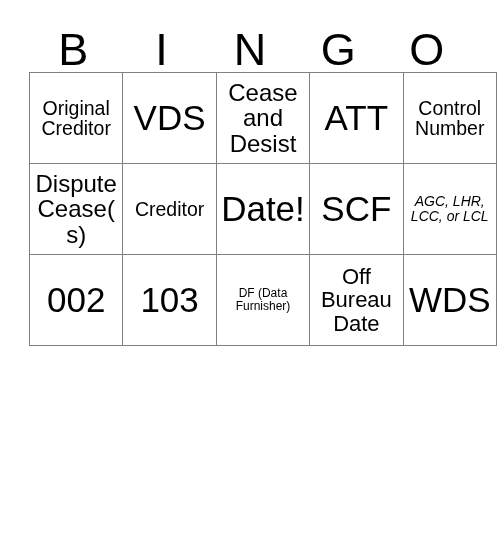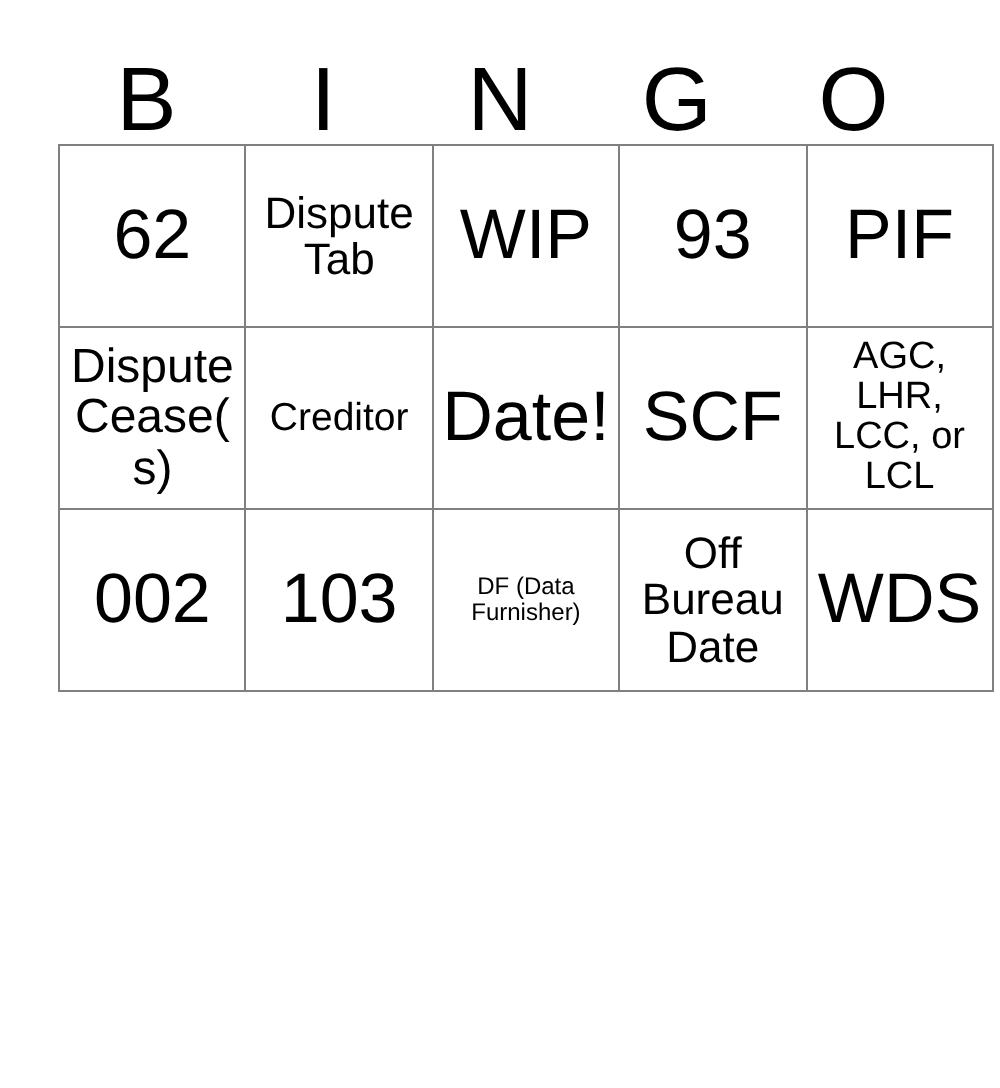--- a/index.html
+++ b/index.html
@@ -68,21 +68,21 @@
   }
 
   
   .fs-xxl span { font-size: 35px; }
   .fs-l   span { font-size: 26px; }
   .fs-m   span { font-size: 24px; }
   .fs-ms  span { font-size: 22px; }
   .fs-s   span { font-size: 19.5px; }
   .fs-xs  span { font-size: 18px; }
   .fs-xxs span { font-size: 12px; }
-  .fs-tiny span { font-size: 19px; }
+  .fs-tiny span { font-size: 14px; font-style: italic; }
 </style>
 </head>
 <body>
 
 <div class="card">
 
   <div class="header-row">
     <div class="header-cell">
       <span>B</span>
     </div>
@@ -96,34 +96,34 @@
       <span>G</span>
     </div>
     <div class="header-cell">
       <span>O</span>
     </div>
   </div>
 
   <table class="grid">
     <tbody>
       <tr>
-        <td class="fs-xxl">
-            <span>62</span>
-          </td>
-        <td class="fs-ms">
-            <span>Dispute Tab</span>
+        <td class="fs-s">
+            <span>Original Creditor</span>
           </td>
         <td class="fs-xxl">
-            <span>WIP</span>
+            <span>VDS</span>
+          </td>
+        <td class="fs-m">
+            <span>Cease and Desist</span>
           </td>
         <td class="fs-xxl">
-            <span>93</span>
+            <span>ATT</span>
           </td>
-        <td class="fs-xxl">
-            <span>PIF</span>
+        <td class="fs-s">
+            <span>Control Number</span>
           </td>
       </tr>
       <tr>
         <td class="fs-m">
             <span>Dispute Cease(s)</span>
           </td>
         <td class="fs-s">
             <span>Creditor</span>
           </td>
         <td class="fs-xxl">

